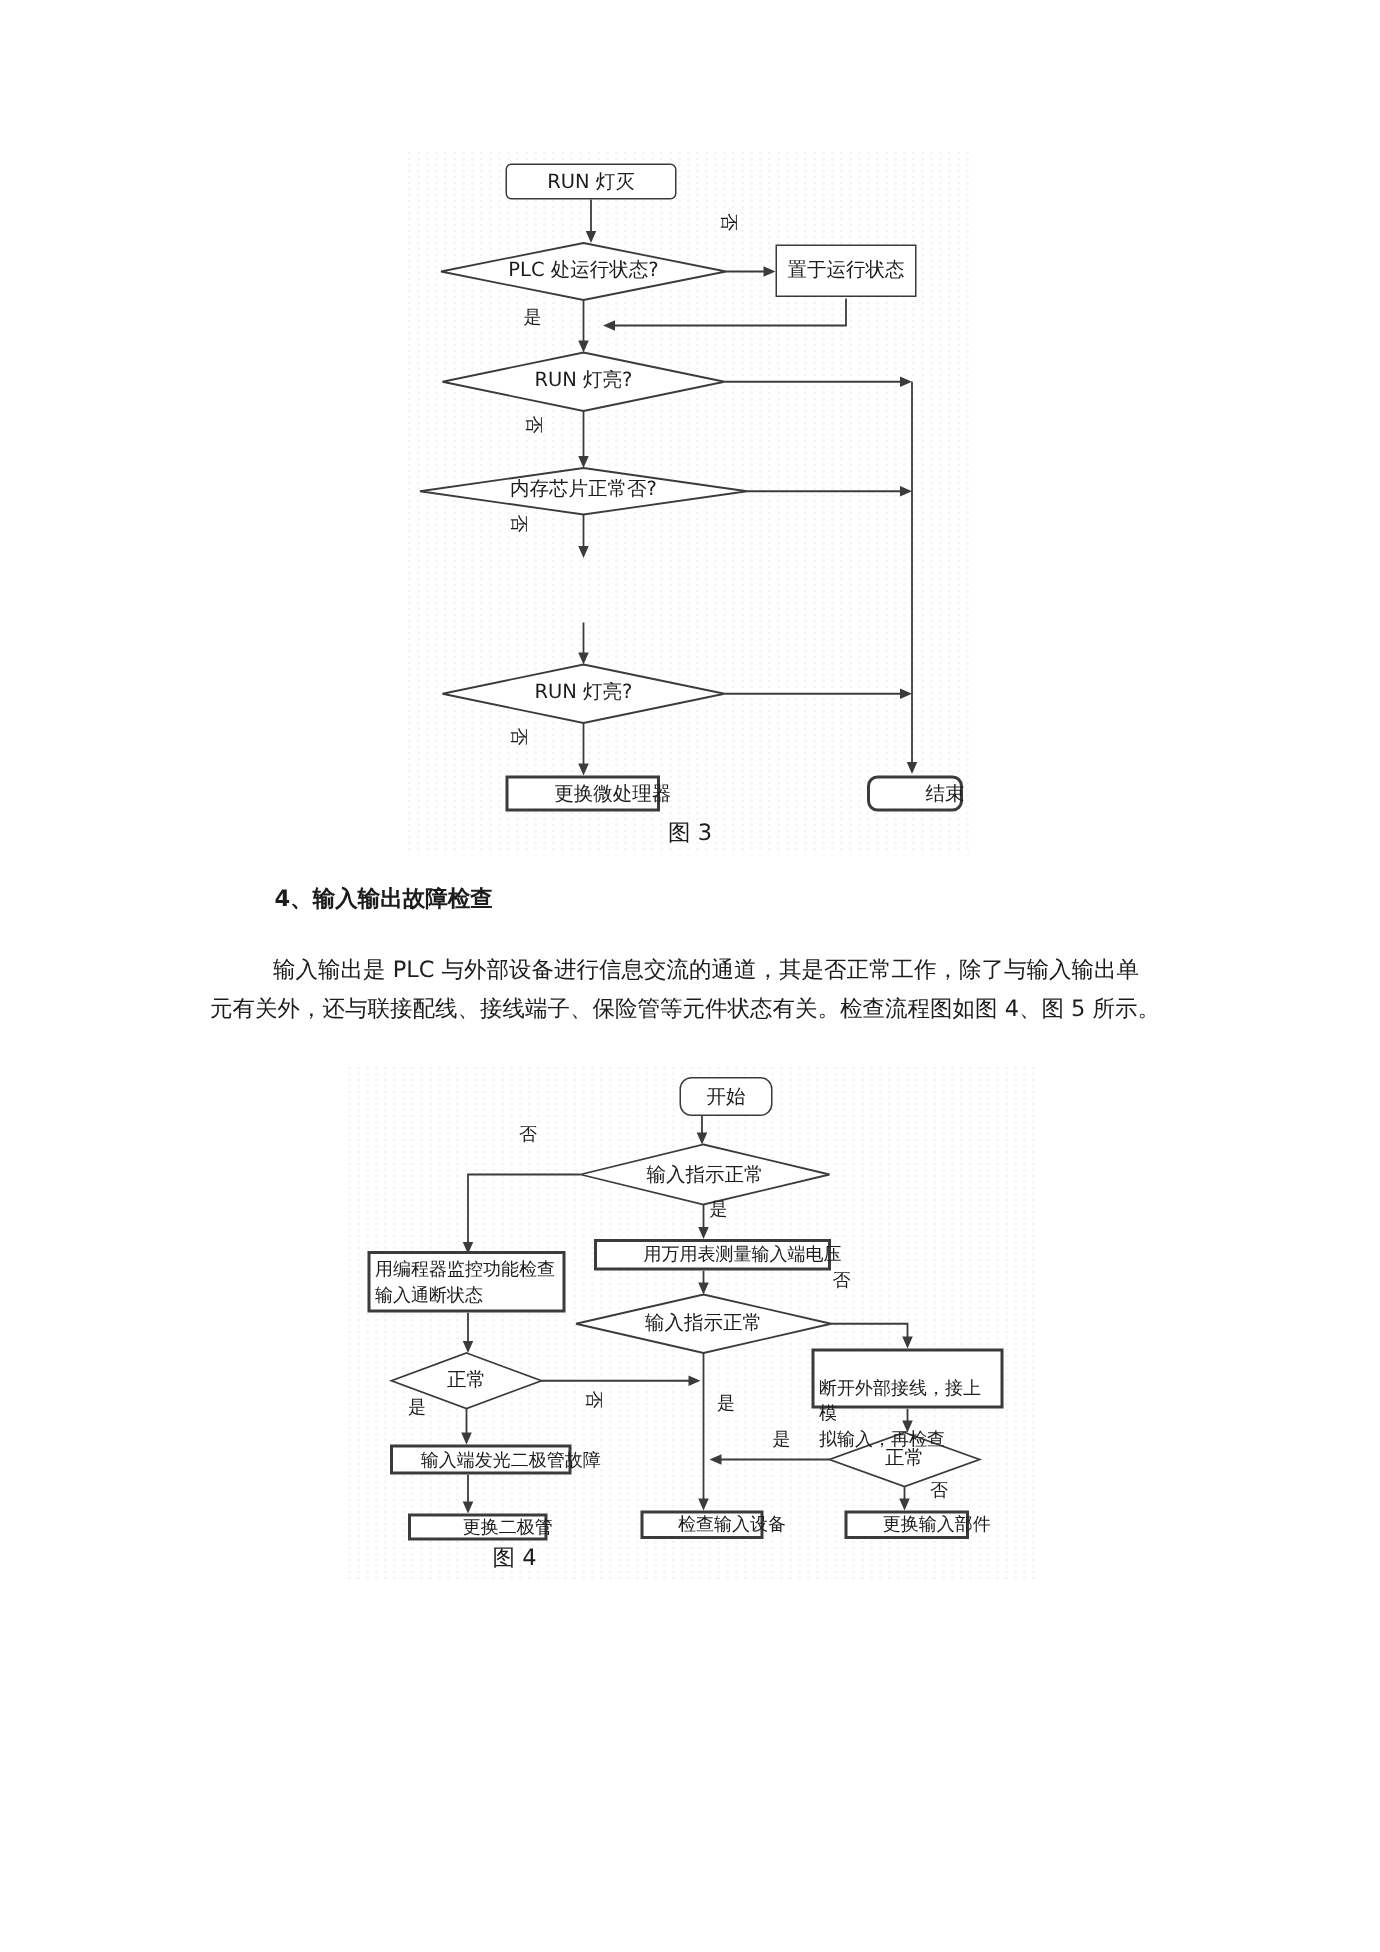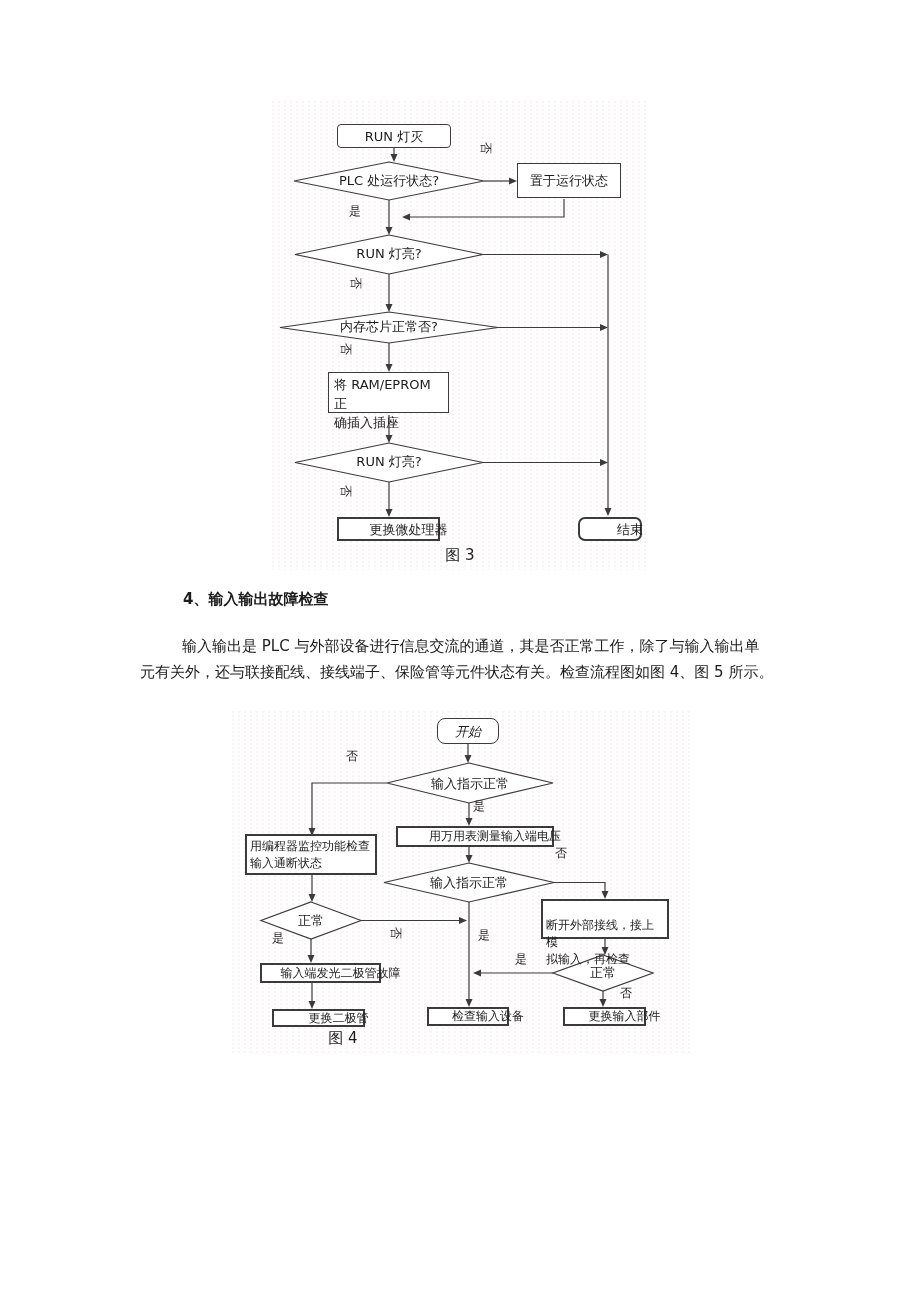--- a/index.html
+++ b/index.html
@@ -67,29 +67,25 @@
       <polygon points="119,212 115.5,204 122.5,204"></polygon>
       <polygon points="338,227.5 330,224 330,231"></polygon>
       <polygon points="119,272 115.5,264 122.5,264"></polygon>
       <polygon points="119,343 115.5,335 122.5,335"></polygon>
       <polygon points="338,362.5 330,359 330,366"></polygon>
       <polygon points="119,417 115.5,409 122.5,409"></polygon>
       <polygon points="338,416 334.5,408 341.5,408"></polygon>
     </g>
   </svg>
 
-  <div class="node" style="left:67px;top:24px;width:114px;height:24px;border-radius:4px;">RUN 灯灭</div>
+  <div class="node" style="left:67px;top:9px;width:114px;height:24px;border-radius:4px;">RUN 灯灭</div>
   <div class="dlabel" style="left:24px;top:73px;width:190px;">PLC 处运行状态?</div>
-  <div class="node" style="left:247px;top:63px;width:104px;height:35px;">置于运行状态</div>
+  <div class="node" style="left:247px;top:63px;width:94px;height:35px;">置于运行状态</div>
   <div class="dlabel" style="left:25px;top:146px;width:188px;">RUN 灯亮?</div>
   <div class="dlabel" style="left:10px;top:219px;width:218px;">内存芯片正常否?</div>
-  <div class="node multiline" style="left:58px;top:272px;width:121px;height:41px;padding:2px 5px;font-size:13px;line-height:19px;">
-    <span>将 RAM/EPROM 正</span>
-    <span>确插入插座</span>
-  </div>
   <div class="dlabel" style="left:25px;top:354px;width:188px;">RUN 灯亮?</div>
   <div class="node thick" style="left:67px;top:417px;width:103px;height:24px;">更换微处理器</div>
   <div class="node thick" style="left:308px;top:417px;width:64px;height:24px;border-radius:7px;">结束</div>
 
   <span class="blabel" style="left:210px;top:41px;"><span class="rot">否</span></span>
   <span class="blabel" style="left:79px;top:104px;">是</span>
   <span class="blabel" style="left:80px;top:176px;"><span class="rot">否</span></span>
   <span class="blabel" style="left:70px;top:242px;"><span class="rot">否</span></span>
   <span class="blabel" style="left:70px;top:384px;"><span class="rot">否</span></span>
 
@@ -133,21 +129,21 @@
       <polygon points="243,263 251,259.5 251,266.5"></polygon>
       <polygon points="373,297 369.5,289 376.5,289"></polygon>
       <polygon points="82,192 78.5,184 85.5,184"></polygon>
       <polygon points="237,210.5 229,207 229,214"></polygon>
       <polygon points="81,253 77.5,245 84.5,245"></polygon>
       <polygon points="82,299 78.5,291 85.5,291"></polygon>
       <polygon points="239,297 235.5,289 242.5,289"></polygon>
     </g>
   </svg>
 
-  <div class="node" style="left:207px;top:8px;width:62px;height:26px;border-radius:8px;font-style:italic;">开始</div>
+  <div class="node" style="left:223px;top:8px;width:62px;height:26px;border-radius:8px;">开始</div>
   <div class="dlabel" style="left:157px;top:66px;width:166px;">输入指示正常</div>
   <div class="node thick" style="left:166px;top:116px;width:158px;height:21px;font-size:12px;">用万用表测量输入端电压</div>
   <div class="node thick multiline" style="left:15px;top:124px;width:132px;height:41px;padding:2px 3px;font-size:12px;line-height:17px;">
     <span>用编程器监控功能检查</span>
     <span>输入通断状态</span>
   </div>
   <div class="dlabel" style="left:154px;top:165px;width:170px;">输入指示正常</div>
   <div class="node thick multiline" style="left:311px;top:189px;width:128px;height:40px;padding:16px 3px;font-size:12px;line-height:17px;">
     <span>断开外部接线，接上模</span>
     <span>拟输入，再检查</span>

